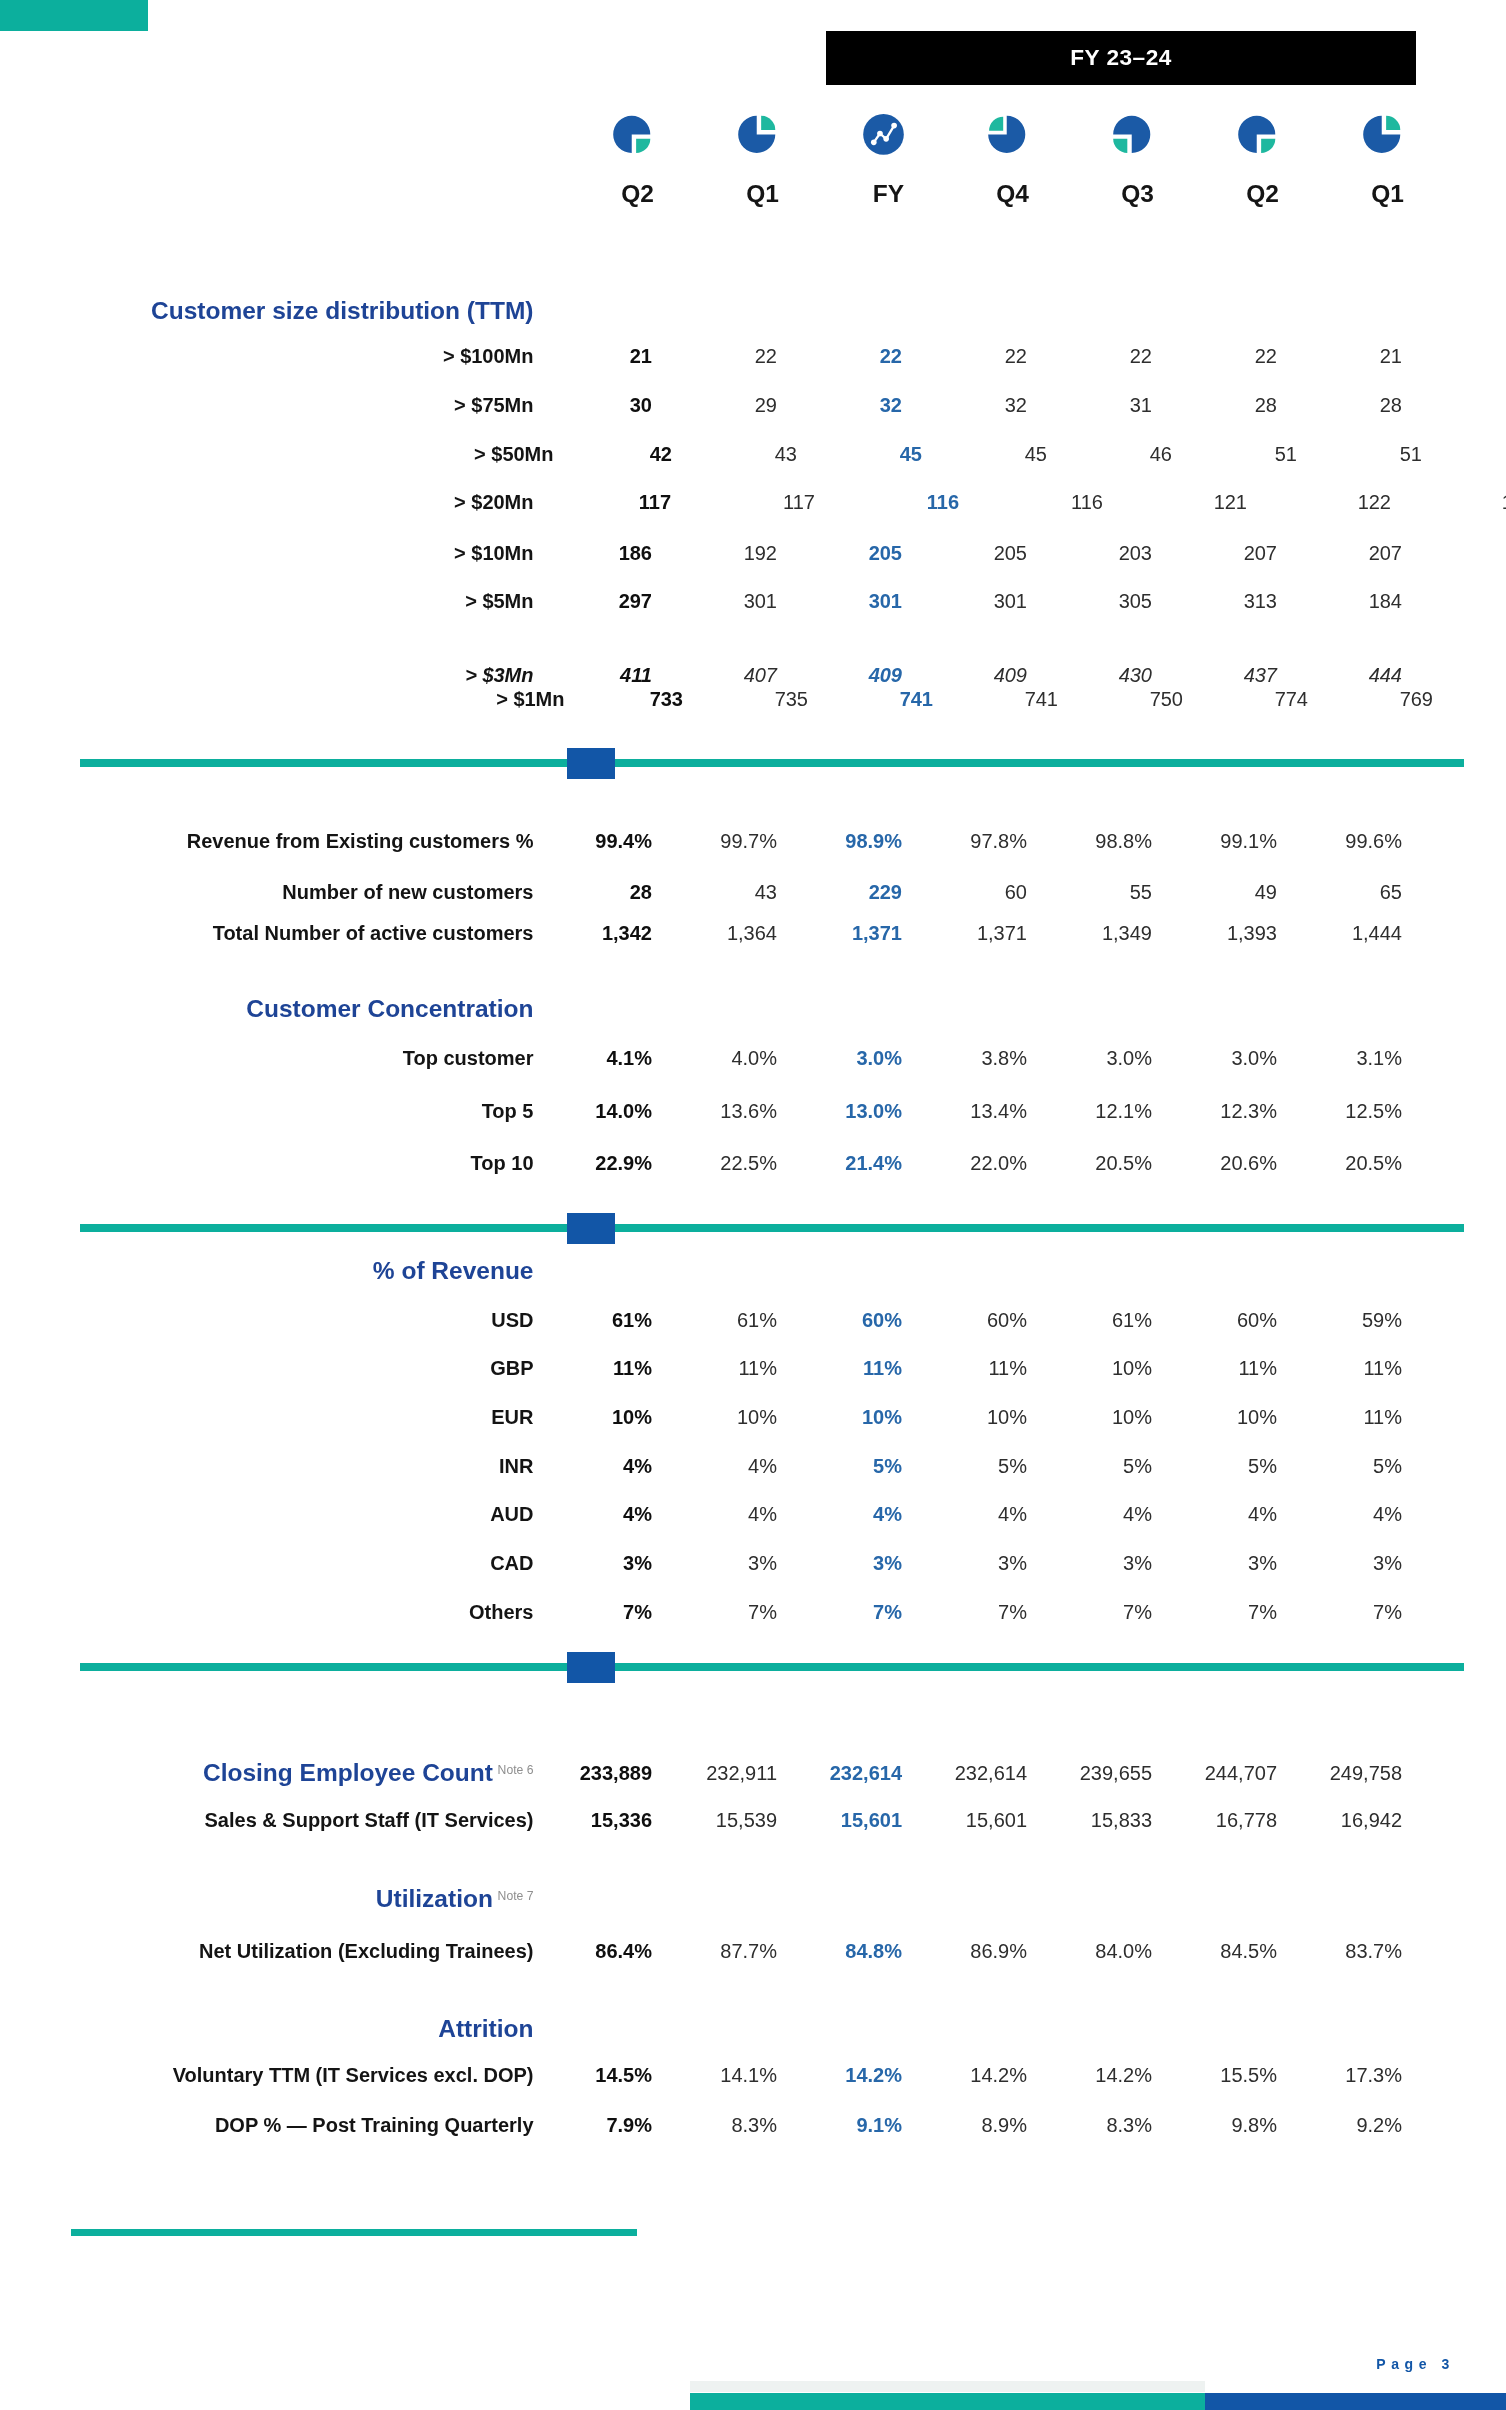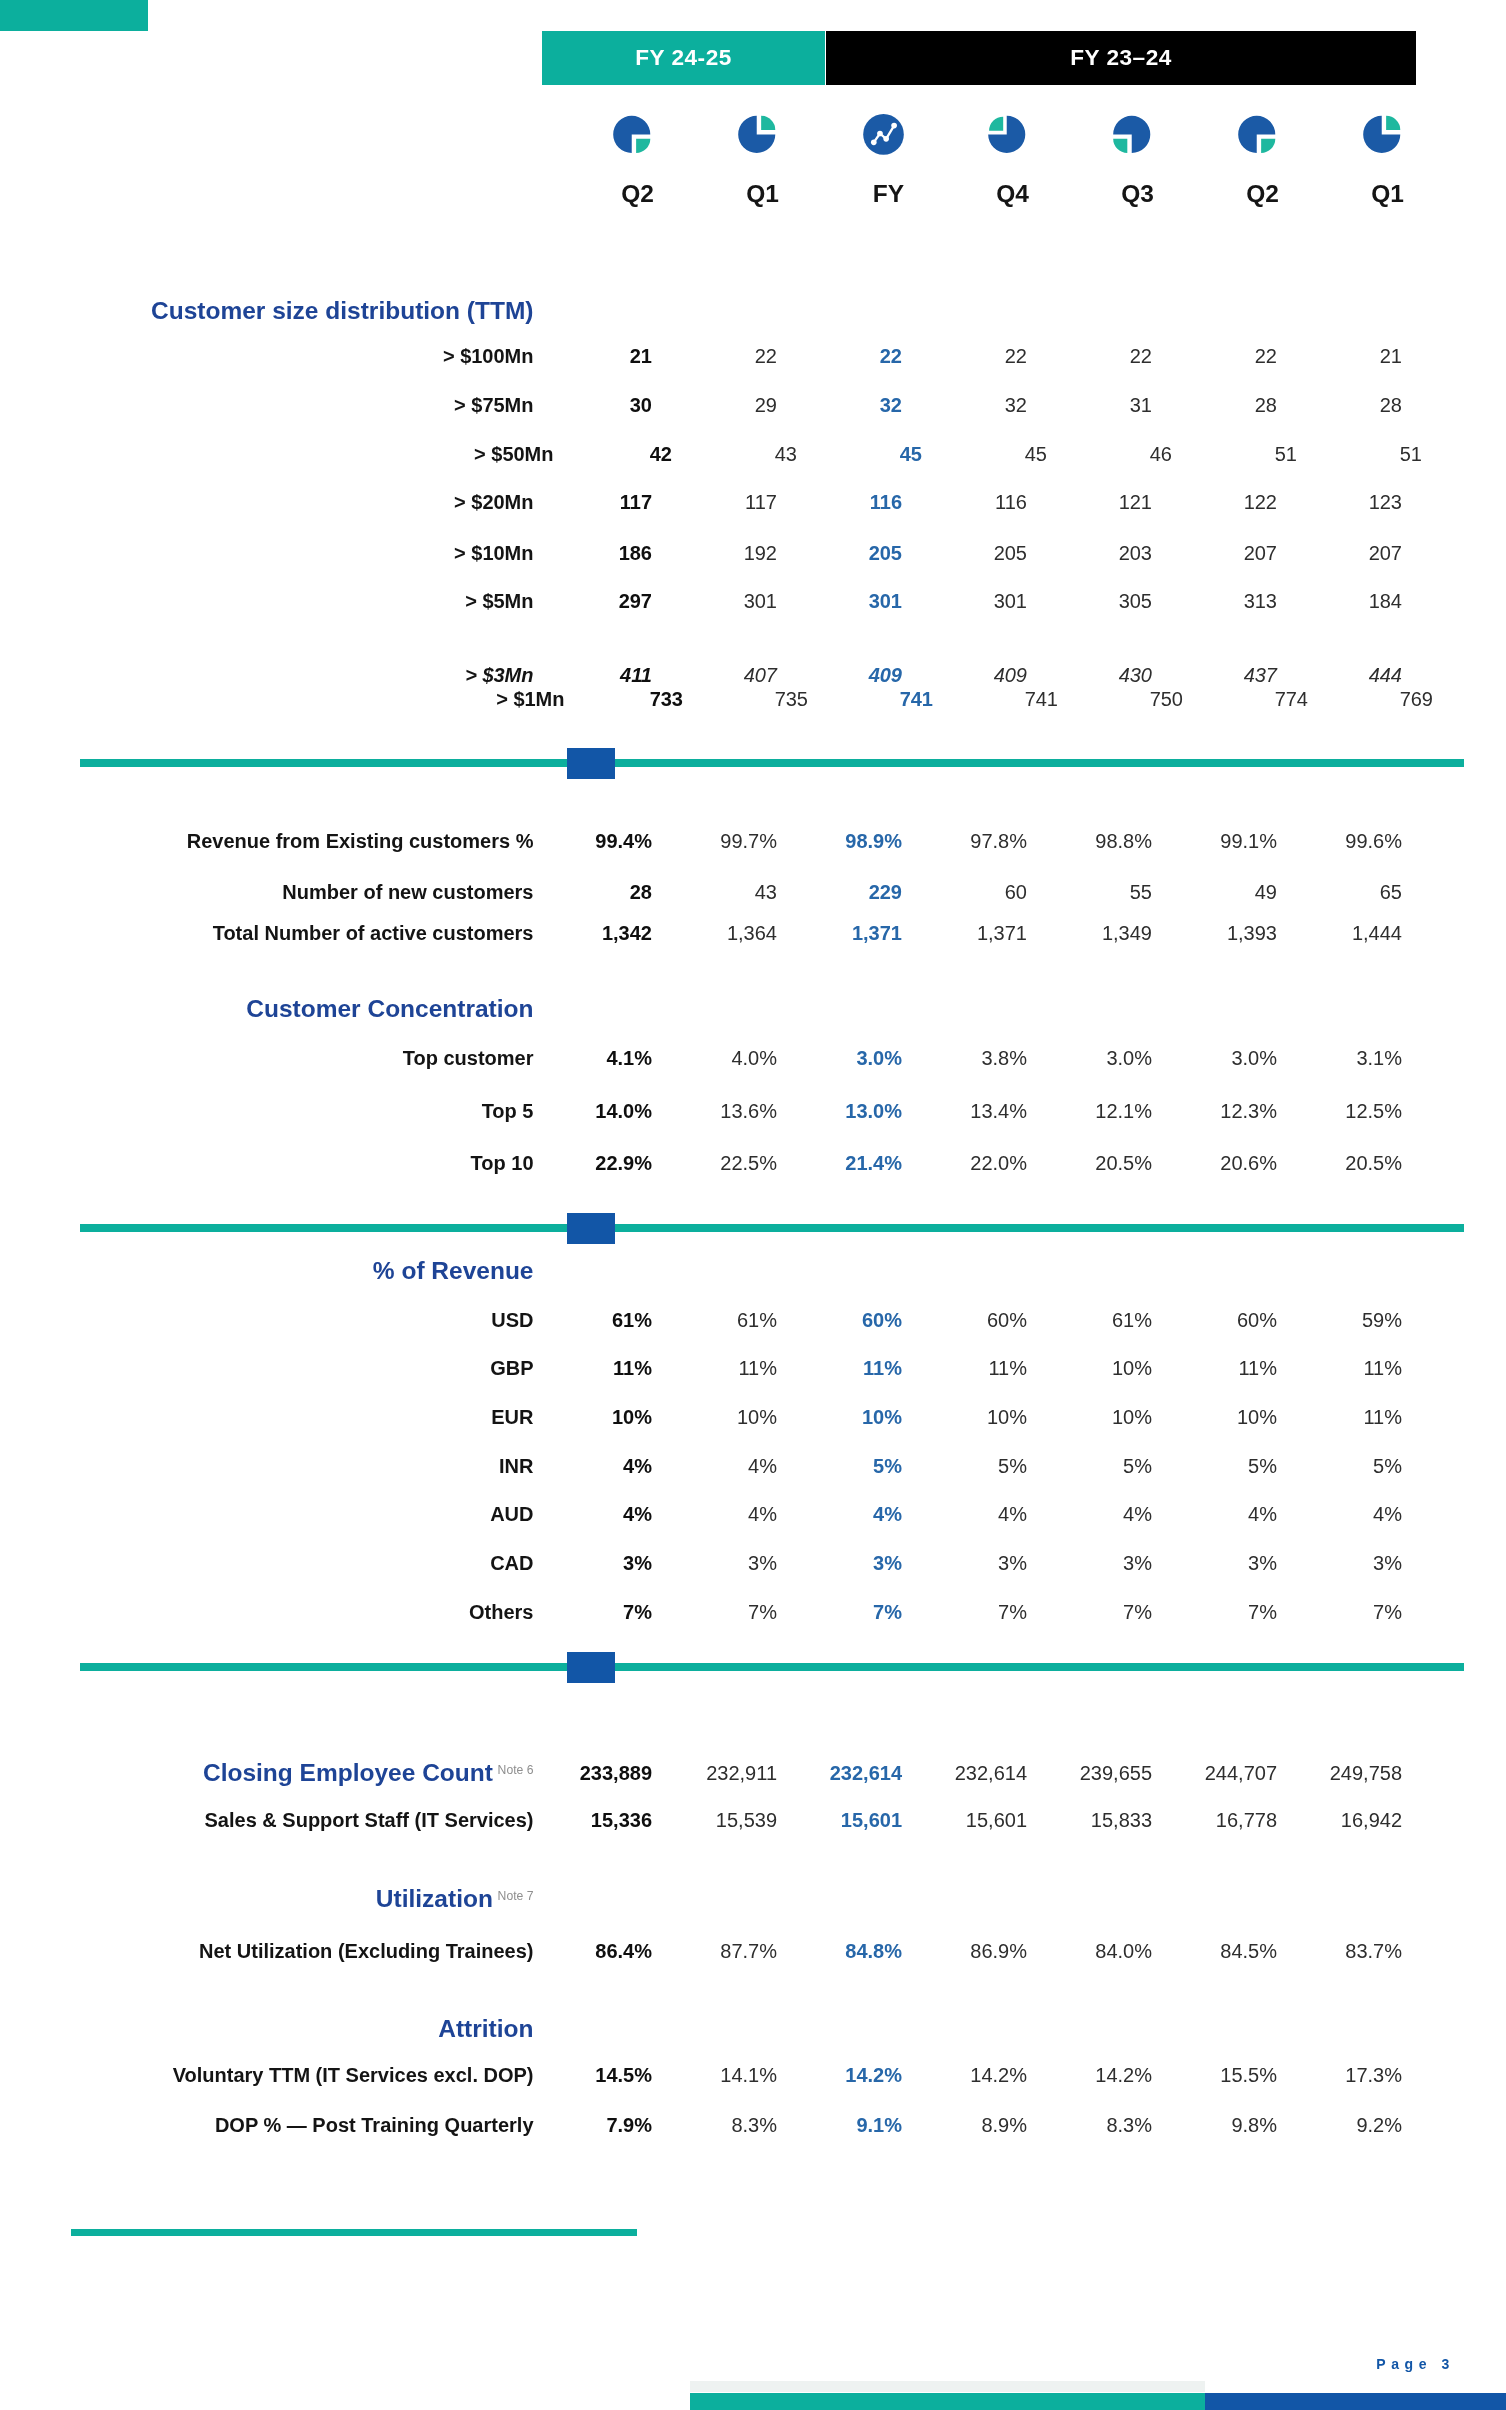--- a/index.html
+++ b/index.html
@@ -35,23 +35,20 @@
   .bottom-strip{position:absolute;left:690px;top:2381px;width:515px;height:11.3px;background:#eef2f1;}
   .bottom-teal{position:absolute;left:690px;top:2393px;width:515px;height:18px;background:#0caf9d;}
   .bottom-blue{position:absolute;left:1205px;top:2393px;width:301px;height:18px;background:#1256a7;}
 </style>
 </head>
 <body>
 
 <div class="page">
   <div class="corner-accent"></div>
 
-  <div class="band teal">
-    <span>FY 24-25</span>
-  </div>
   <div class="band blue">
     <span>FY 23–24</span>
   </div>
 
   <div class="grid-row icons-row" id="icons-row" style="top:104px;">
       <div></div>
       <div class="iconcell">
         <svg viewBox="0 0 60 60" width="53" height="53">
           <path d="M 28 31 L 28 52 A 21 21 0 1 1 49 31 Z" fill="#1b5aa6"></path>
           <g transform="translate(33 36)">
@@ -148,21 +145,21 @@
       <div class="grid-row" style="top: 435px; padding-left: 20px;">
         <div class="lblcell"><span>&gt; $50Mn</span></div>
         <div class="val v0">42</div>
         <div class="val v1">43</div>
         <div class="val v2">45</div>
         <div class="val v3">45</div>
         <div class="val v4">46</div>
         <div class="val v5">51</div>
         <div class="val v6">51</div>
       </div>
-      <div class="grid-row" style="top: 483px;">
+      <div class="grid-row" style="top: 483px; gap: 19px;">
         <div class="lblcell"><span>&gt; $20Mn</span></div>
         <div class="val v0">117</div>
         <div class="val v1">117</div>
         <div class="val v2">116</div>
         <div class="val v3">116</div>
         <div class="val v4">121</div>
         <div class="val v5">122</div>
         <div class="val v6">123</div>
       </div>
       <div class="grid-row" style="top: 534px;">

